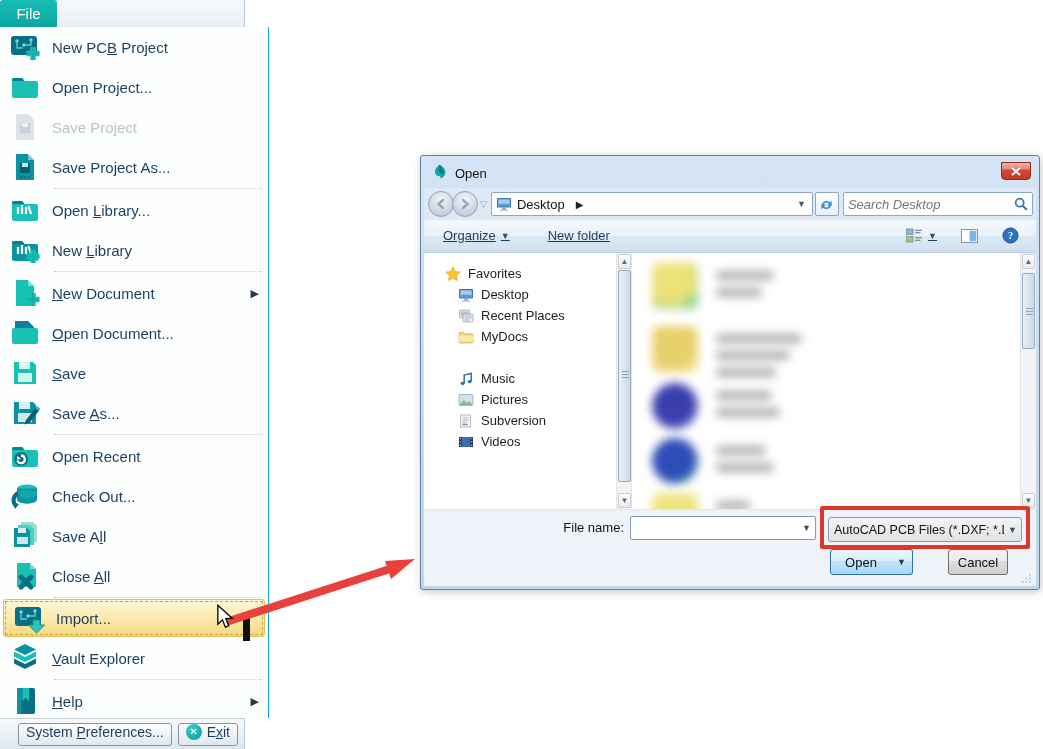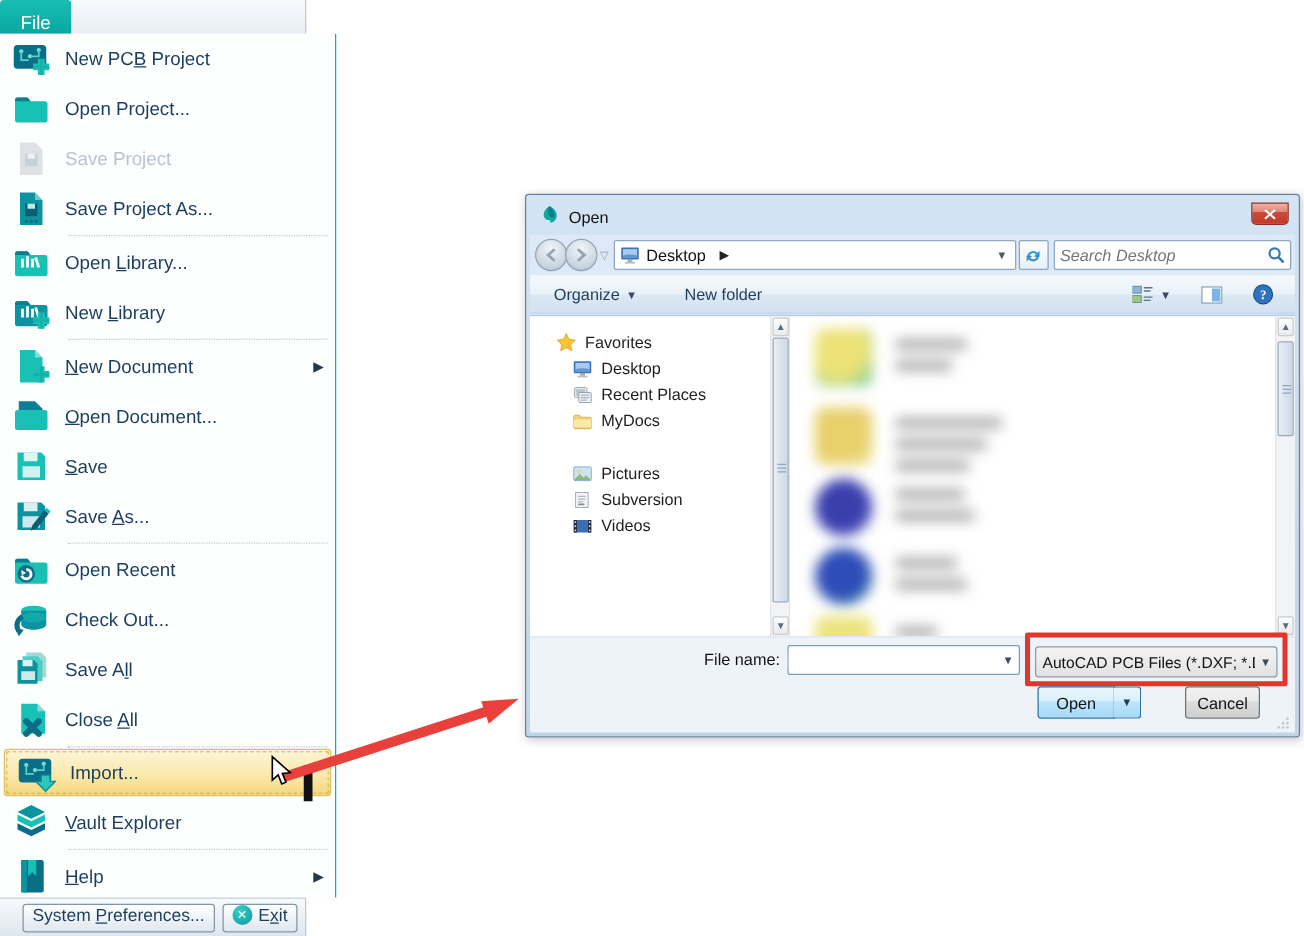--- a/index.html
+++ b/index.html
@@ -5,21 +5,21 @@
   * { margin:0; padding:0; box-sizing:border-box; }
   html,body { width:1043px; height:749px; }
   body { position:relative; background:#ffffff; font-family:"Liberation Sans",sans-serif; overflow:hidden; }
 
   
   .menu-wrap { position:absolute; left:0; top:0; width:245px; height:749px; }
   .menu-topstrip { position:absolute; left:0; top:0; width:245px; height:27px;
     background:linear-gradient(#f7fafc,#e9eff5); border-right:1px solid #bcc8d4; border-bottom:1px solid #e2e8ee; }
   .file-tab { position:absolute; left:0; top:0; width:57px; height:27px;
     background:linear-gradient(#18bdb4,#0aa7a0); color:#fff; font-size:15px;
-    display:flex; align-items:flex-end; justify-content:center; border-radius:3px 3px 0 0; }
+    display:flex; align-items:center; justify-content:center; border-radius:3px 3px 0 0; }
   .menu-panel { position:absolute; left:0; top:27px; width:269px; height:691px;
     background:#fdfefe; border-right:1px solid #0ea5e9; overflow:hidden; }
   .menu-item { position:relative; display:flex; align-items:center; height:40px; padding-left:8px; }
   .menu-item .mi-icon { width:34px; height:34px; margin-right:10px; flex:0 0 34px;
     display:flex; align-items:center; justify-content:center; }
   .menu-item .mi-label { font-size:15px; color:#1c3e5e; white-space:nowrap; }
   .menu-item.disabled .mi-label { color:#bac3cc; }
   .menu-item .mi-sub { position:absolute; right:9px; color:#24384c; font-size:11px; }
   .menu-item.highlighted { height:38px; margin:1px 3px; border-radius:3px;
     background:linear-gradient(180deg,#fdf6d8 0%,#fae9ab 55%,#f4d87e 100%);
@@ -64,21 +64,21 @@
   .addr-drop { margin-left:auto; font-size:9px; color:#4a5a6a; padding-right:2px; }
   .refresh-btn { width:24px; height:24px; margin-left:2px; background:linear-gradient(#fdfefe,#e8f0f8);
     border:1px solid #8ca8c0; border-radius:2px; display:flex; align-items:center; justify-content:center; }
   .search-box { width:190px; height:24px; margin-left:4px; background:#fff; border:1px solid #8ca8c0;
     border-radius:2px; display:flex; align-items:center; padding:0 4px; }
   .search-box input { flex:1; border:none; outline:none; font-style:italic; font-size:13px; color:#666;
     font-family:"Liberation Sans",sans-serif; background:transparent; min-width:0; }
   .toolbar { position:absolute; left:0; top:61px; right:0; height:31px;
     background:linear-gradient(#f5f9fd 0%,#e8f1f9 50%,#dbe8f4 51%,#d3e2f0 100%);
     border-top:1px solid #f2f7fb; border-bottom:1px solid #c5d6e7; display:flex; align-items:center; }
-  .tb-item { display:flex; align-items:center; gap:5px; font-size:13px; color:#1e3c5a; padding:3px 7px; border-radius:2px; }
+  .tb-item { display:flex; align-items:center; gap:5px; font-size:13px; color:#1e3c5a; padding:3px 7px; border-radius:2px;text-decoration:underline; }
   .tb-caret { font-size:9px; color:#446; }
   .tb-right { margin-left:auto; display:flex; align-items:center; gap:10px; padding-right:10px; }
   .content { position:absolute; left:0; top:93px; right:0; height:257px; background:#fff;
     border-top:1px solid #b9cde1; overflow:hidden; }
   .sidebar { position:absolute; left:0; top:0; width:192px; height:100%; padding-top:10px; overflow:hidden; }
   .side-row { display:flex; align-items:center; height:21px; gap:7px; font-size:13px; color:#1e1e1e; white-space:nowrap; }
   .side-row.head { padding-left:21px; }
   .side-row.child { padding-left:34px; }
   .side-gap { height:21px; }
   .vscroll { position:absolute; top:0; width:16px; height:100%; background:#f2f3f5; border-left:1px solid #e2e4e8; border-right:1px solid #e2e4e8; }
@@ -477,20 +477,30 @@
                 <path d="M1 4.5 q0-1.3 1.3-1.3 h3.4 l1.3 1.6 h6.7 q1.3 0 1.3 1.3 v6.6 q0 1.3 -1.3 1.3 H2.3 q-1.3 0-1.3-1.3 Z" fill="#f2d377" stroke="#c9a24a" stroke-width=".6"></path>
                 <path d="M1 6.5 h14 v5 q0 1.3-1.3 1.3 H2.3 q-1.3 0-1.3-1.3 Z" fill="#fae9a8"></path>
               </svg>
             </span>
             <span>MyDocs</span>
           </div>
           <div class="side-gap"></div>
           <div class="side-row child">
             <span style="width: 16px; height: 16px; display: inline-flex;">
               <svg width="16" height="16" viewBox="0 0 16 16">
+                <path d="M6.2 12.3 V4 l7-1.6 v8" fill="none" stroke="#2f6fbd" stroke-width="1.5"></path>
+                <ellipse cx="4.6" cy="12.4" rx="2" ry="1.6" fill="#2f6fbd"></ellipse>
+                <ellipse cx="11.6" cy="10.6" rx="2" ry="1.6" fill="#2f6fbd"></ellipse>
+              </svg>
+            </span>
+            <span>Music</span>
+          </div>
+          <div class="side-row child">
+            <span style="width: 16px; height: 16px; display: inline-flex;">
+              <svg width="16" height="16" viewBox="0 0 16 16">
                 <rect x="1" y="2.5" width="14" height="11" rx="1" fill="#cfe3f5" stroke="#7ba3c8" stroke-width=".7"></rect>
                 <circle cx="5" cy="6.2" r="1.5" fill="#f5d76e"></circle>
                 <path d="M2 12.5 l3.8-4 3 3 2-2 3.2 3 Z" fill="#8fc07f" stroke="#6aa05c" stroke-width=".5"></path>
               </svg>
             </span>
             <span>Pictures</span>
           </div>
           <div class="side-row child">
             <span style="width: 16px; height: 16px; display: inline-flex;">
               <svg width="16" height="16" viewBox="0 0 16 16">

